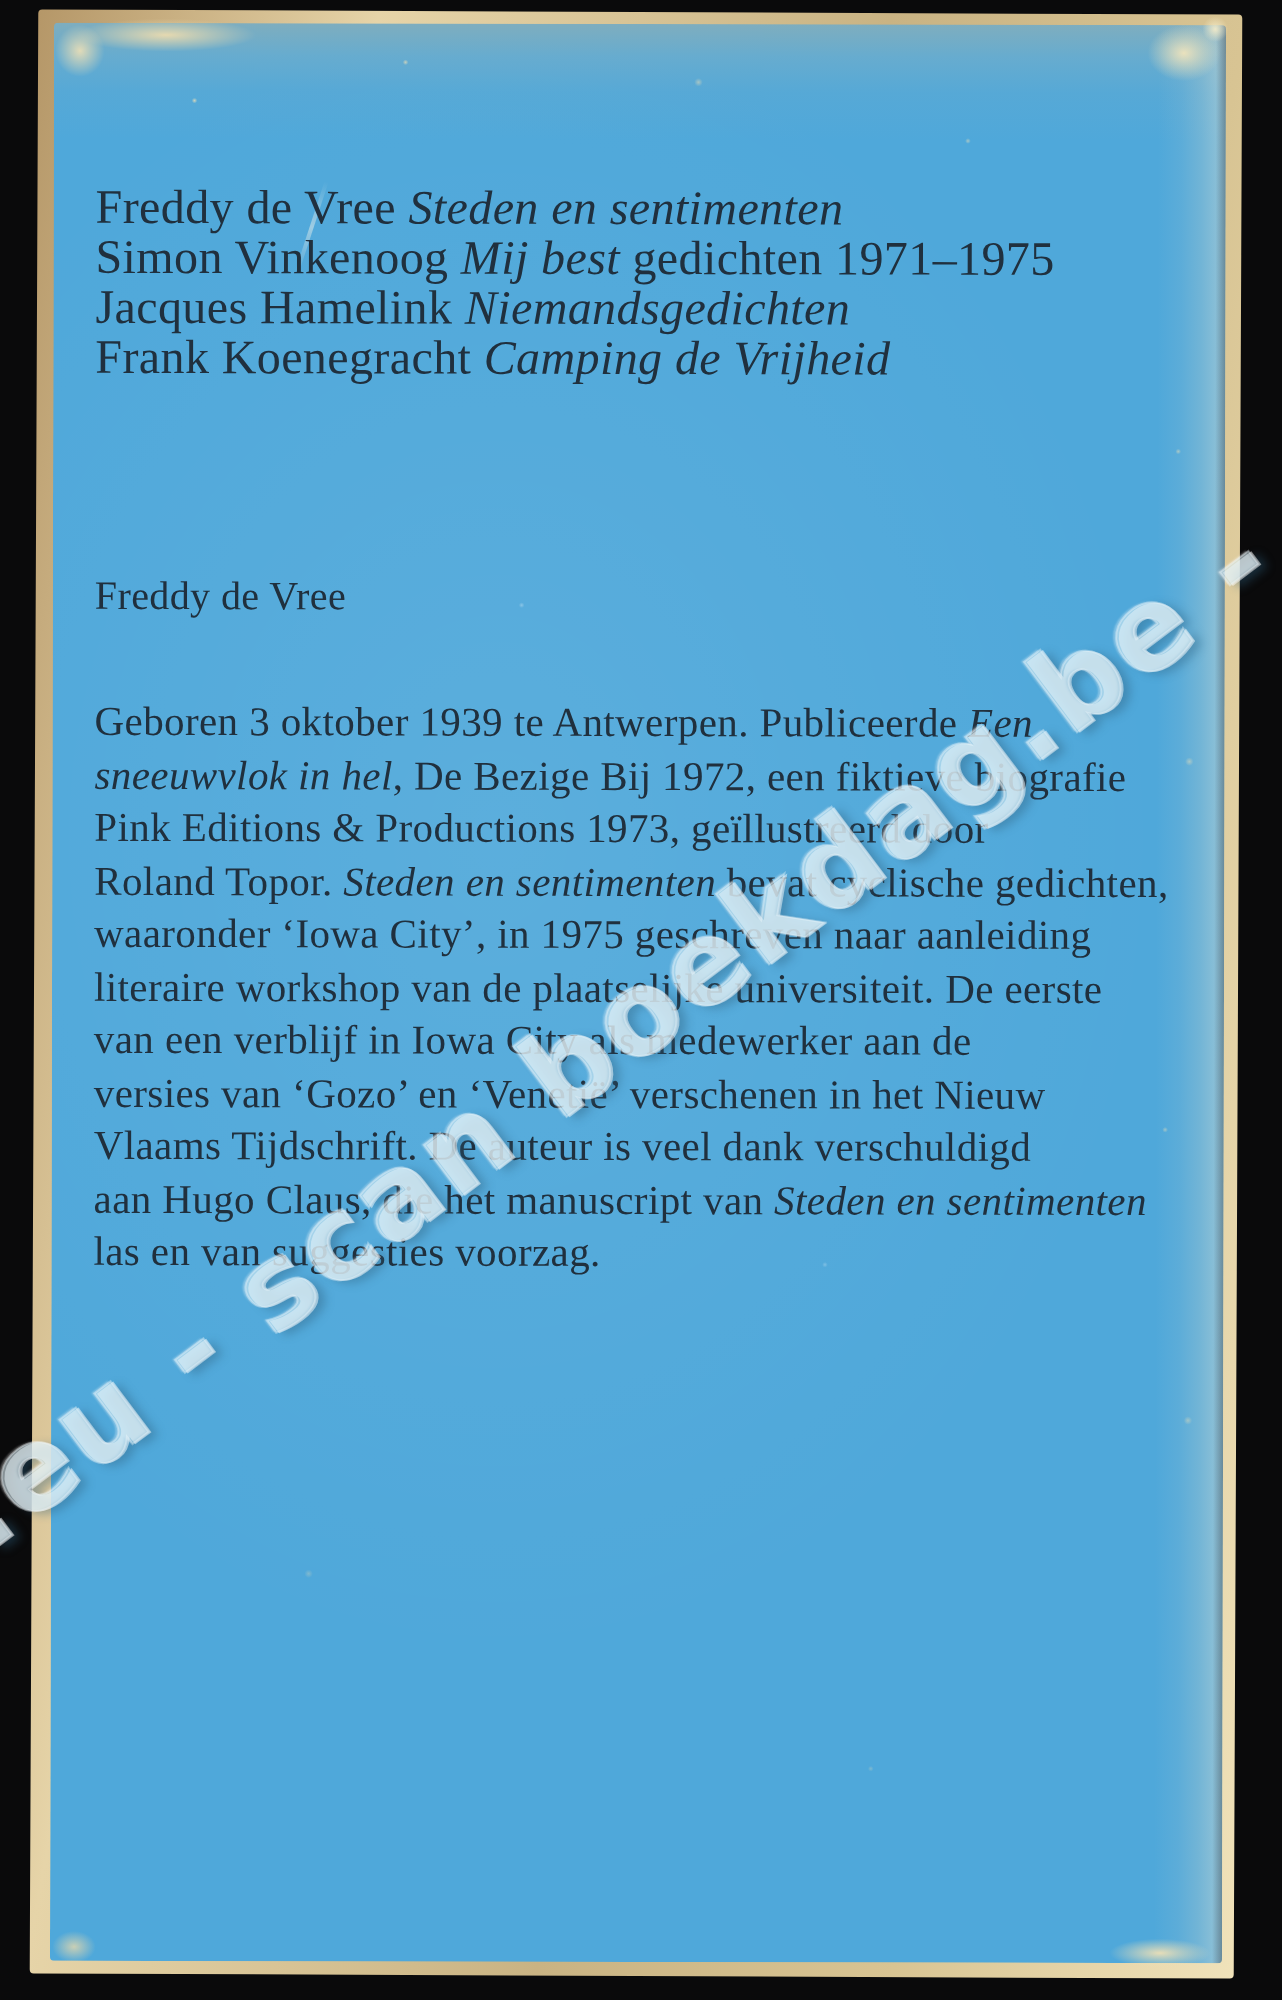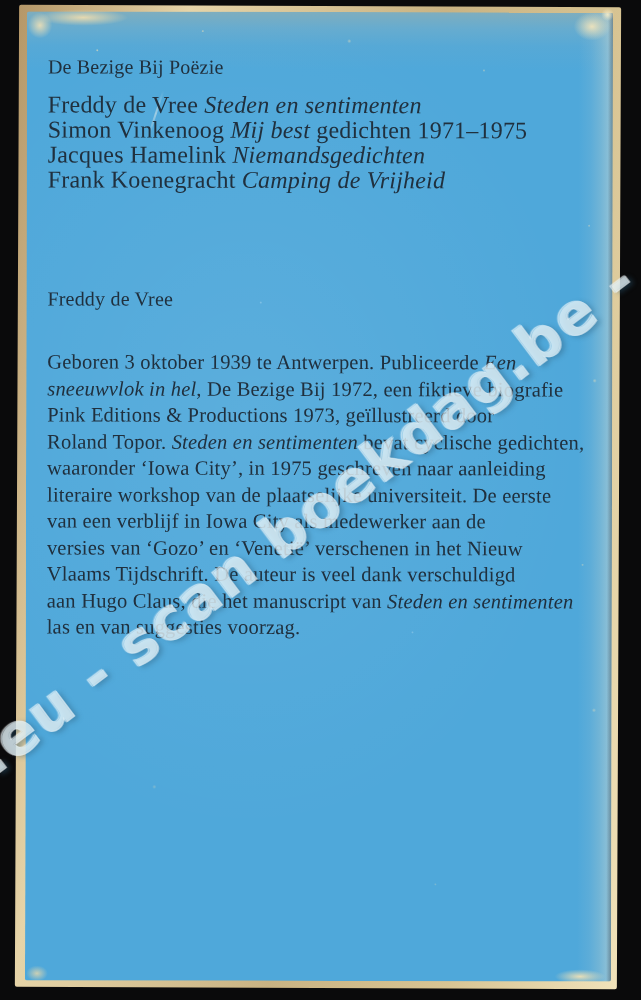--- a/index.html
+++ b/index.html
@@ -172,21 +172,20 @@
 
   <div class="cover">
     <div class="speckles"></div>
     <div class="wear wear-tl"></div>
     <div class="wear wear-tl-corner"></div>
     <div class="wear wear-tr-corner"></div>
     <div class="wear wear-br-corner"></div>
     <div class="wear wear-bl-corner"></div>
     <div class="wear scratch"></div>
 
-    <div class="print series-title">De Bezige Bij Poëzie</div>
 
     <div class="print book-list">
         <div class="tline"><span>Freddy de Vree </span><i>Steden en sentimenten</i></div>
         <div class="tline"><span>Simon Vinkenoog </span><i>Mij best </i><span>gedichten 1971–1975</span></div>
         <div class="tline"><span>Jacques Hamelink </span><i>Niemandsgedichten</i></div>
         <div class="tline"><span>Frank Koenegracht </span><i>Camping de Vrijheid</i></div>
       </div>
 
     <div class="print author-heading">Freddy de Vree</div>
 

